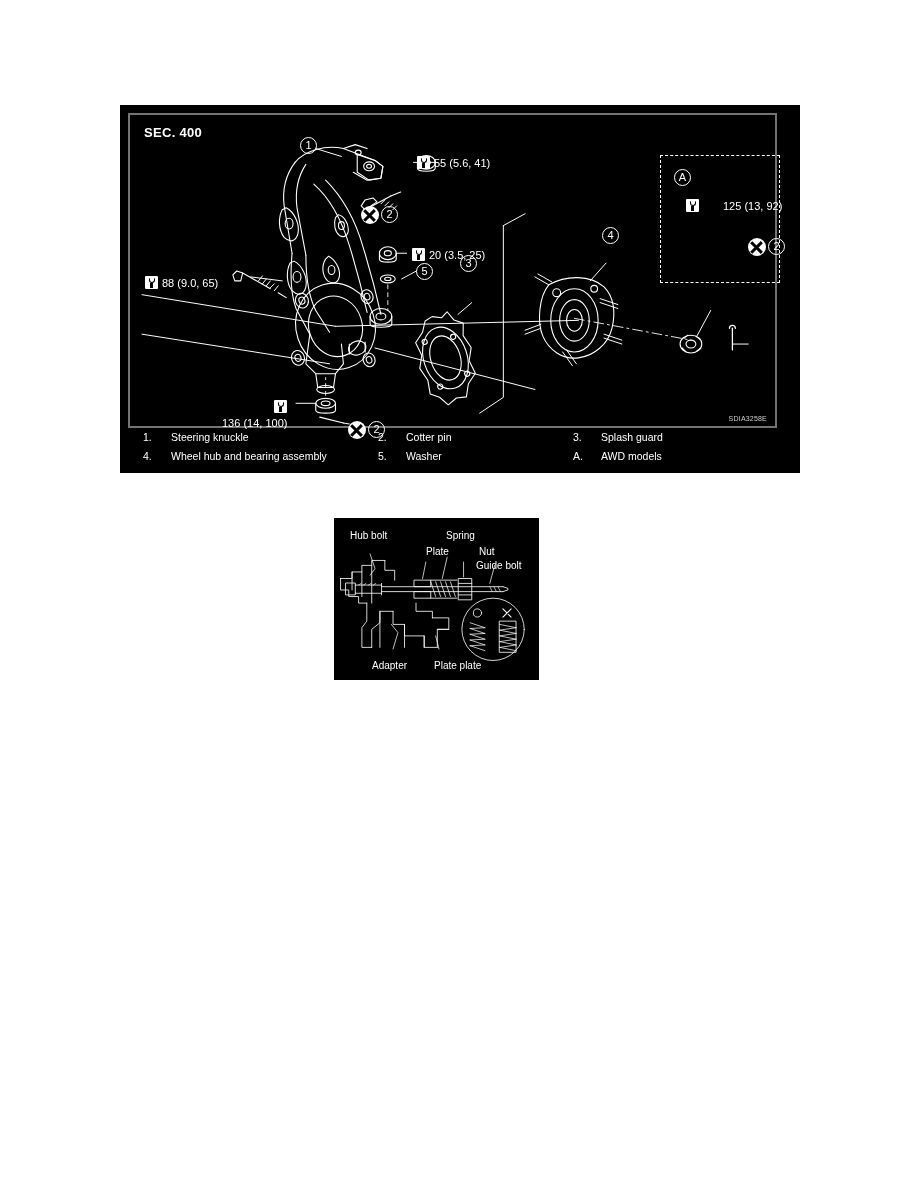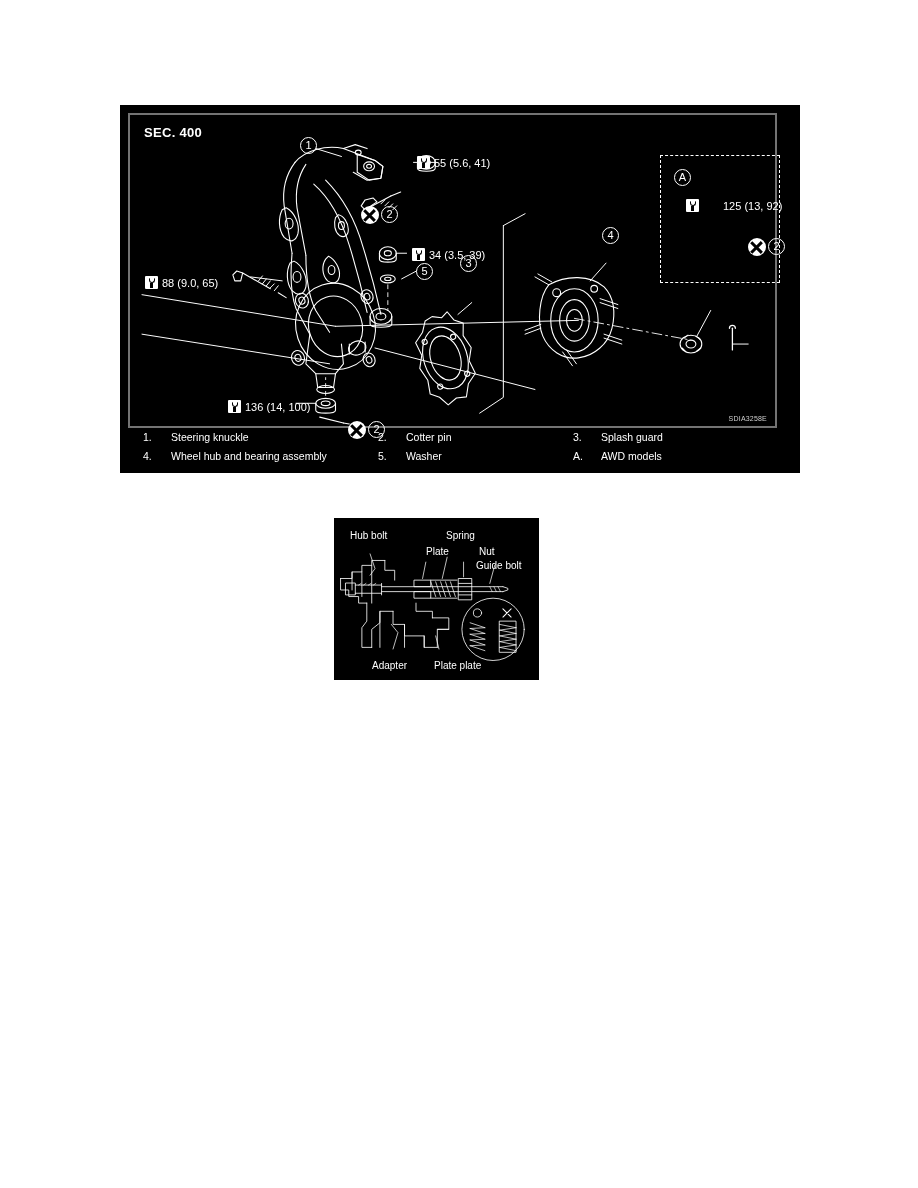--- a/index.html
+++ b/index.html
@@ -350,29 +350,29 @@
       </g>
     </svg>
 
     <div class="torque" style="left:287px; top:41px;">
       <span class="torque-icon"></span>
       <span>55 (5.6, 41)</span>
     </div>
 
     <div class="torque" style="left:282px; top:133px;">
       <span class="torque-icon"></span>
-      <span>34 (3.5, 39)</span>
+      <span>20 (3.5, 25)</span>
     </div>
 
     <div class="torque" style="left:15px; top:161px;">
       <span class="torque-icon"></span>
       <span>88 (9.0, 65)</span>
     </div>
 
-    <div class="torque" style="left:98px; top:285px;">
+    <div class="torque" style="left:92px; top:285px;flex-direction:column;">
       <span class="torque-icon"></span>
       <span>136 (14, 100)</span>
     </div>
 
     <div id="awd-inset"></div>
 
     <div class="callout" style="left:544px; top:54px;">A</div>
 
     <div class="torque" style="left:556px; top:84px;gap:24px;">
       <span class="torque-icon"></span>

